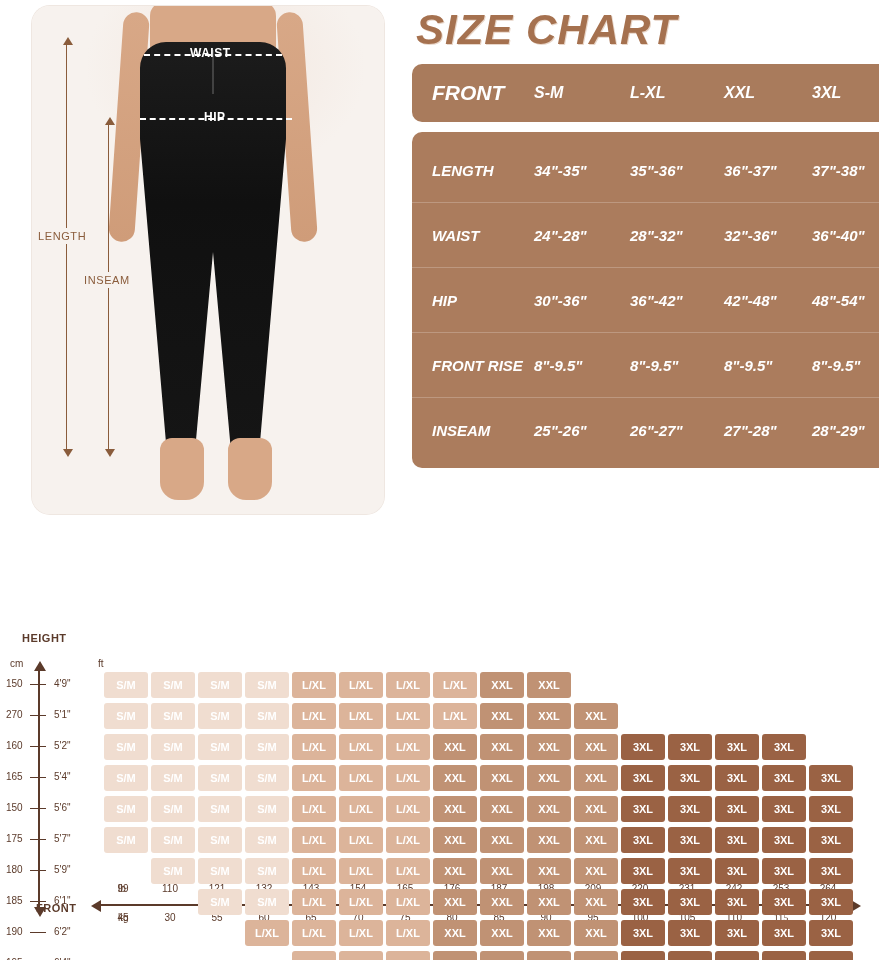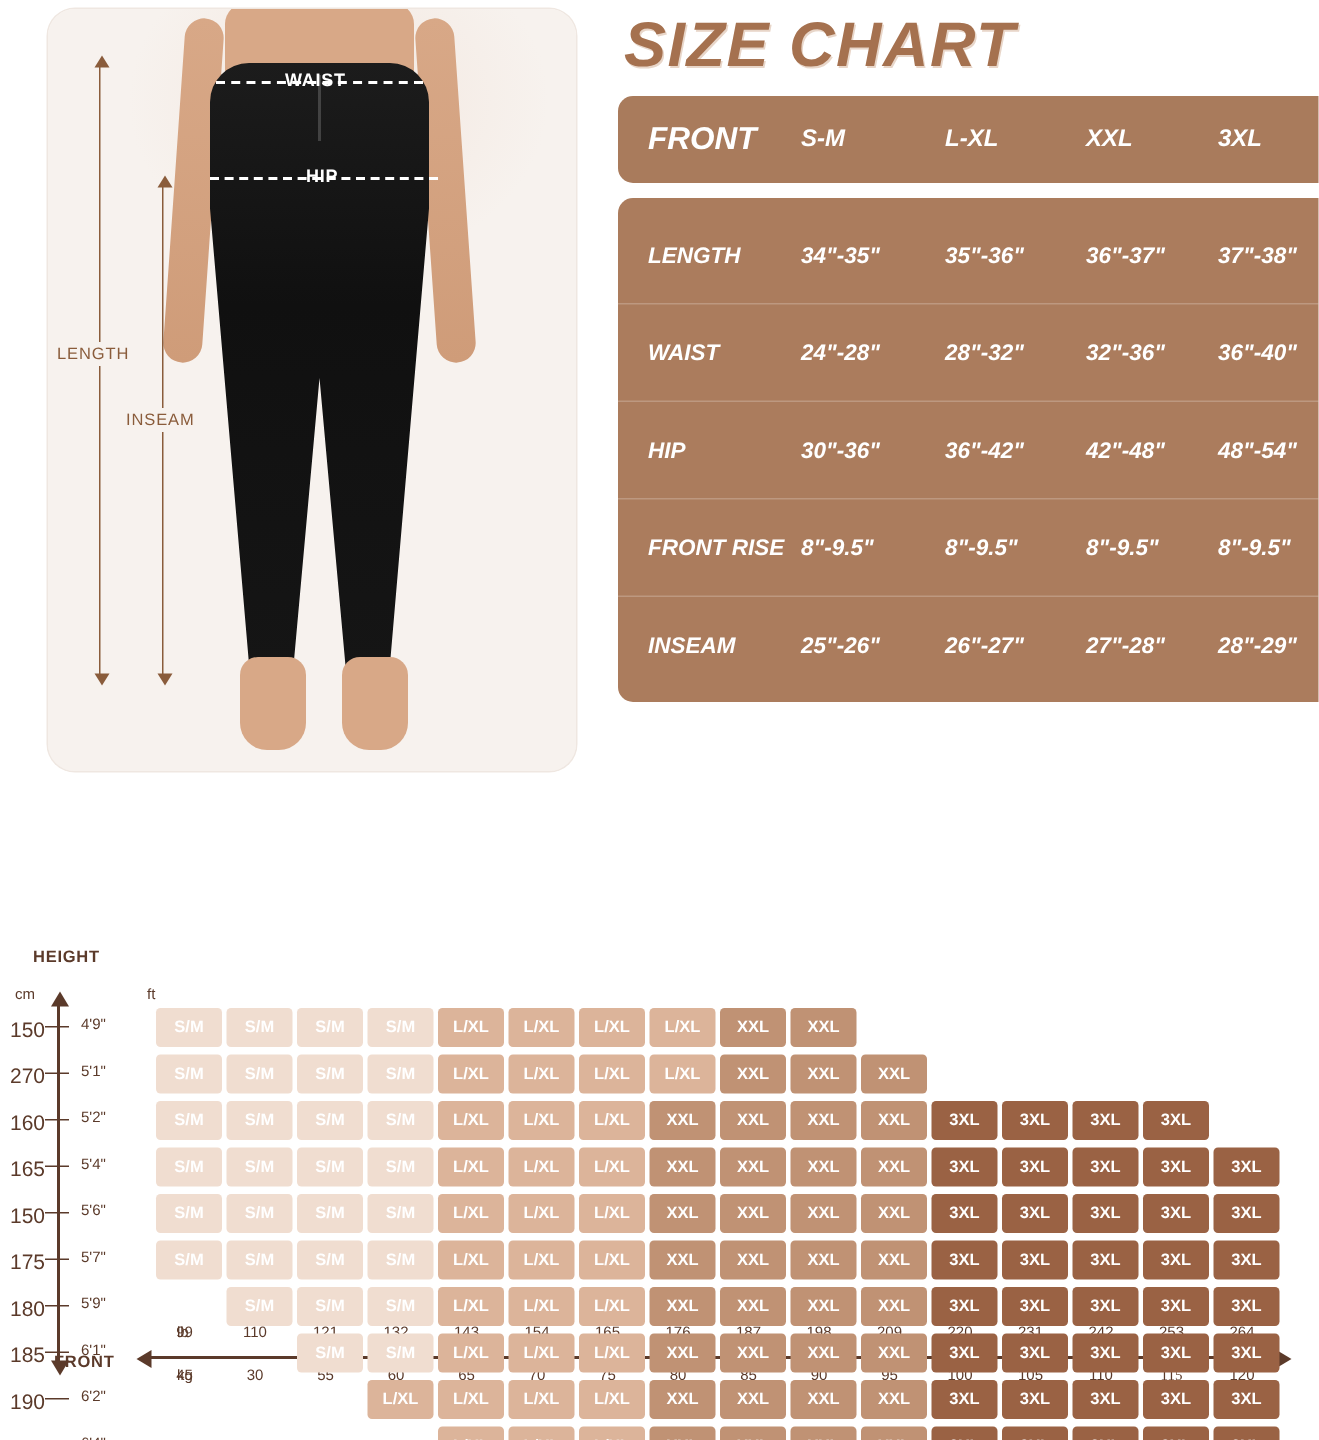--- a/index.html
+++ b/index.html
@@ -299,24 +299,24 @@
 
   .tick {
     position: absolute;
     left: 30px;
     width: 16px; height: 0;
     border-top: 1.5px solid #5b3a2a;
   }
   .row-label-cm {
     position: absolute;
     left: 6px;
-    font-size: 14px;
+    font-size: 10px;
     color: #5b3a2a;
     width: 24px;
-    text-align: right;
+    text-align: left;
   }
   .row-label-ft {
     position: absolute;
     left: 54px;
     font-size: 10px;
     color: #5b3a2a;
     width: 34px;
     text-align: left;
   }
   .col-label-lb {

